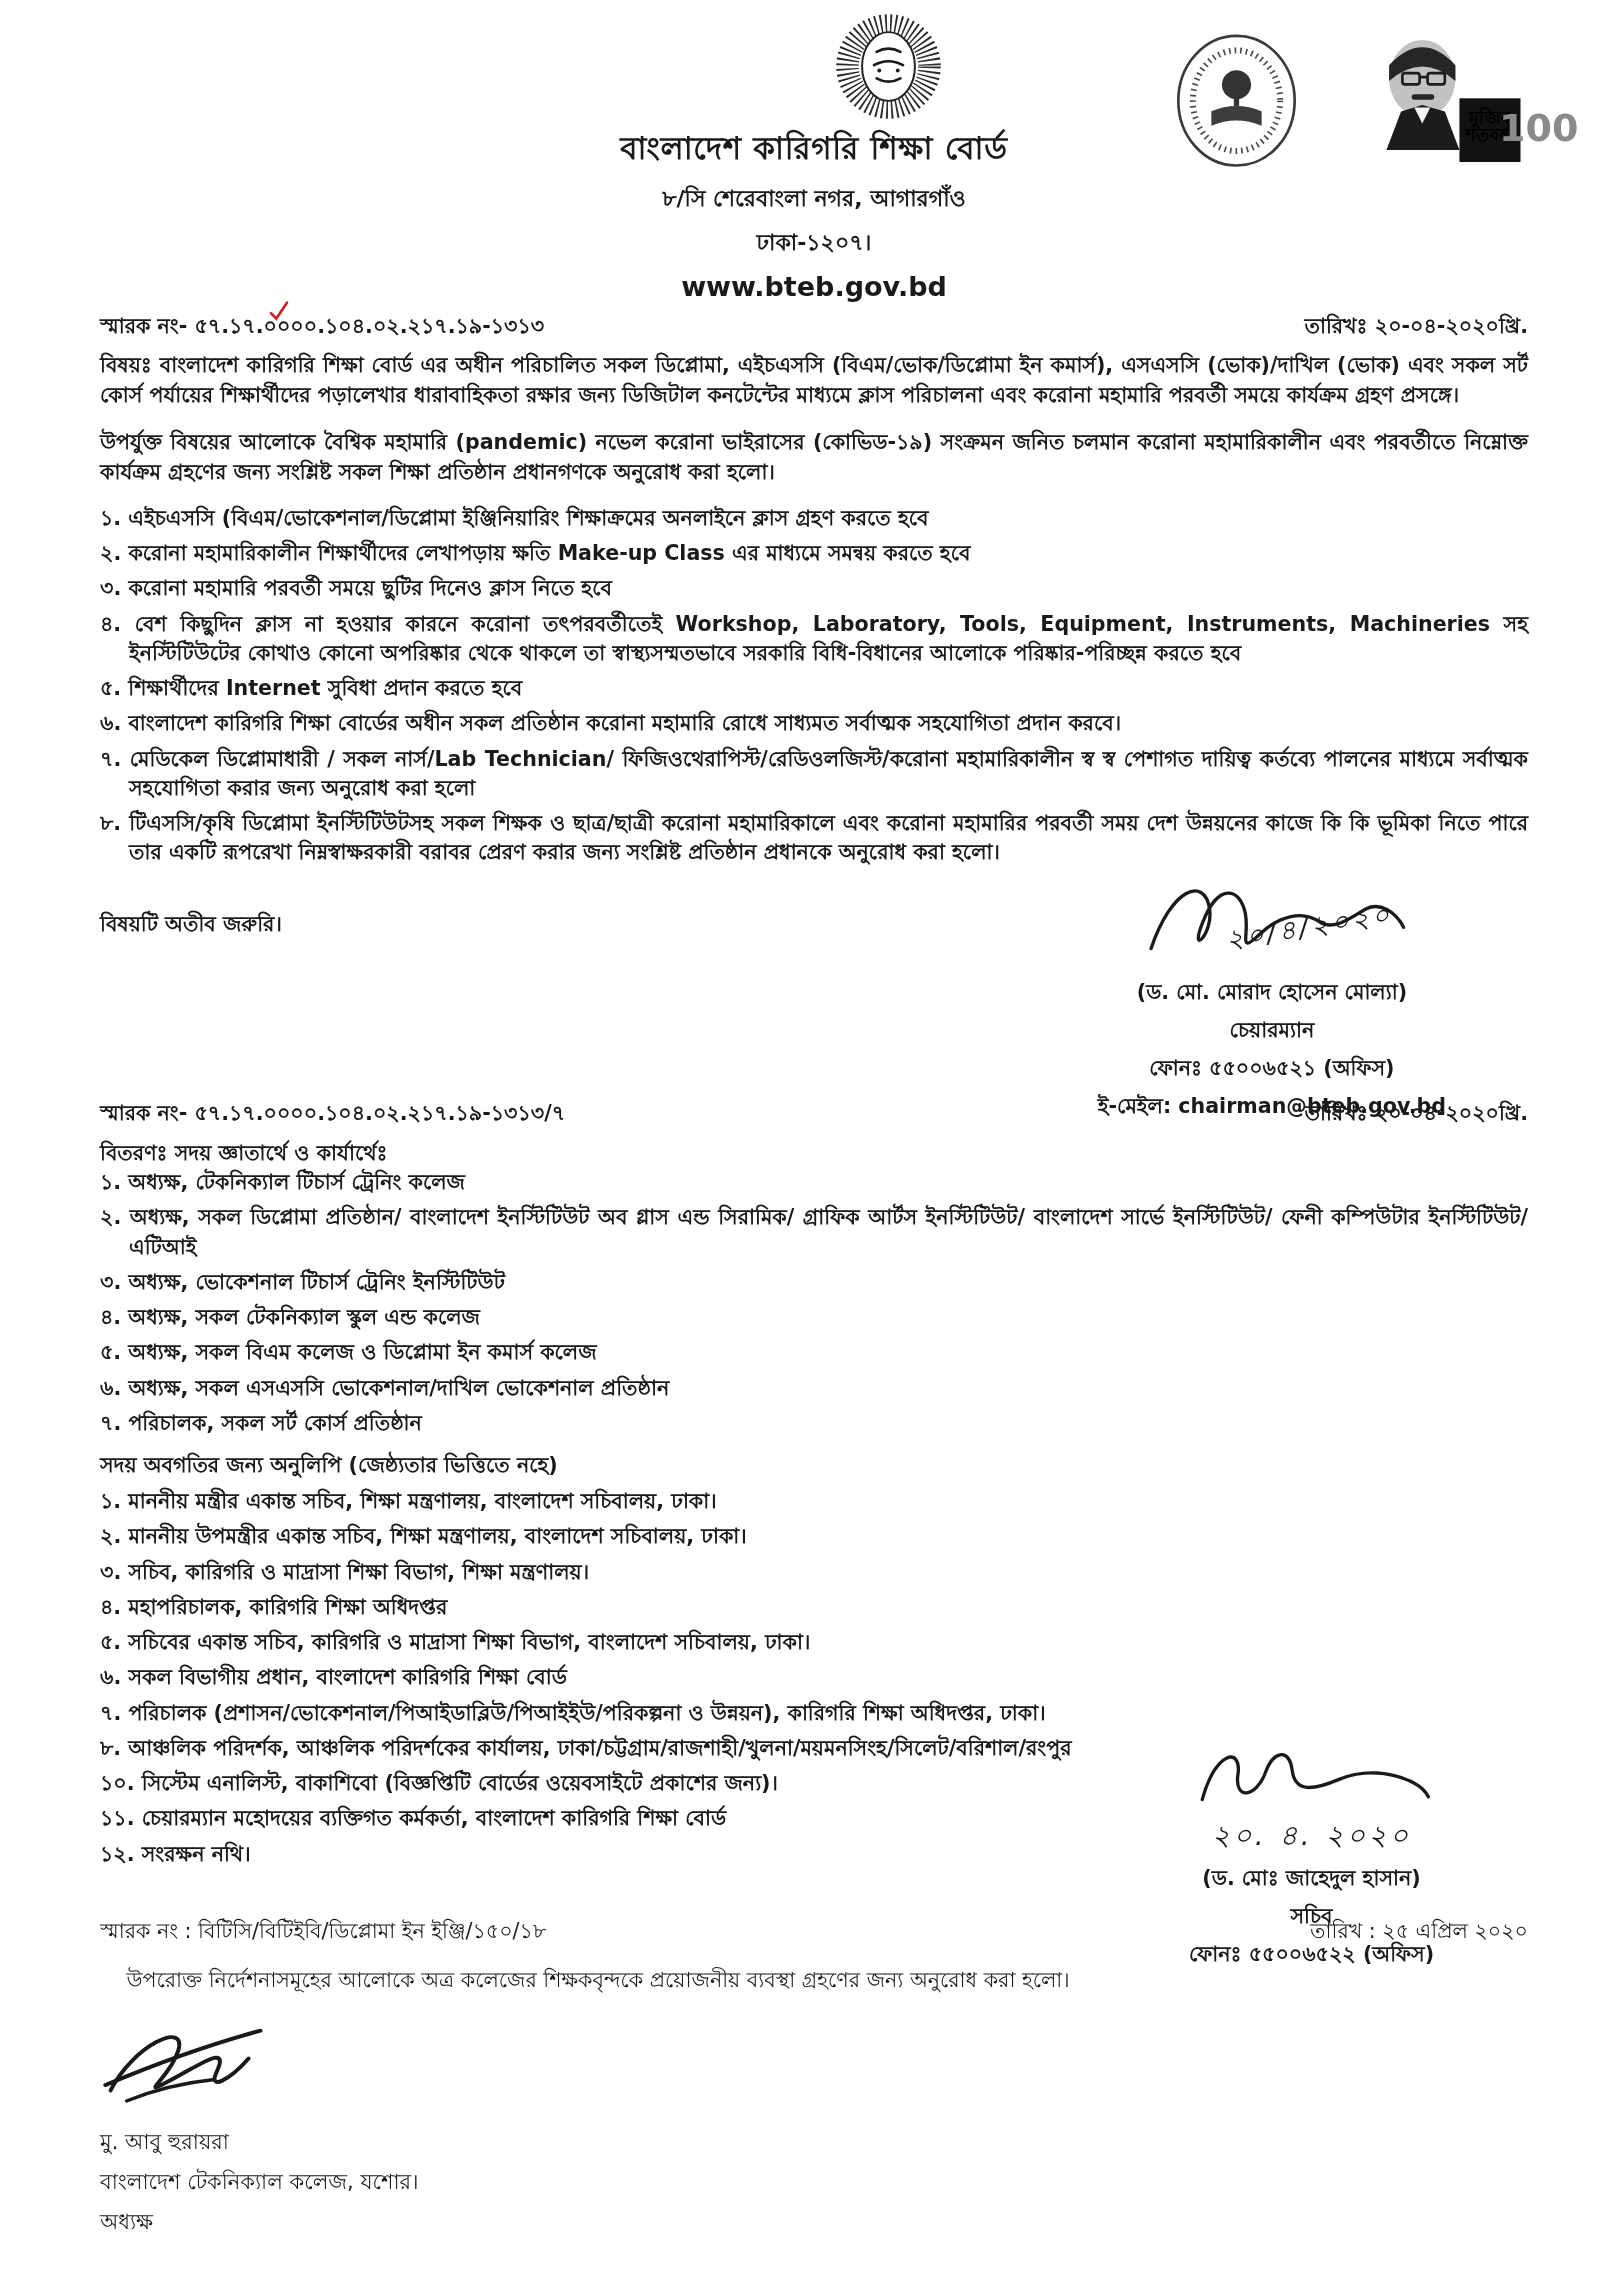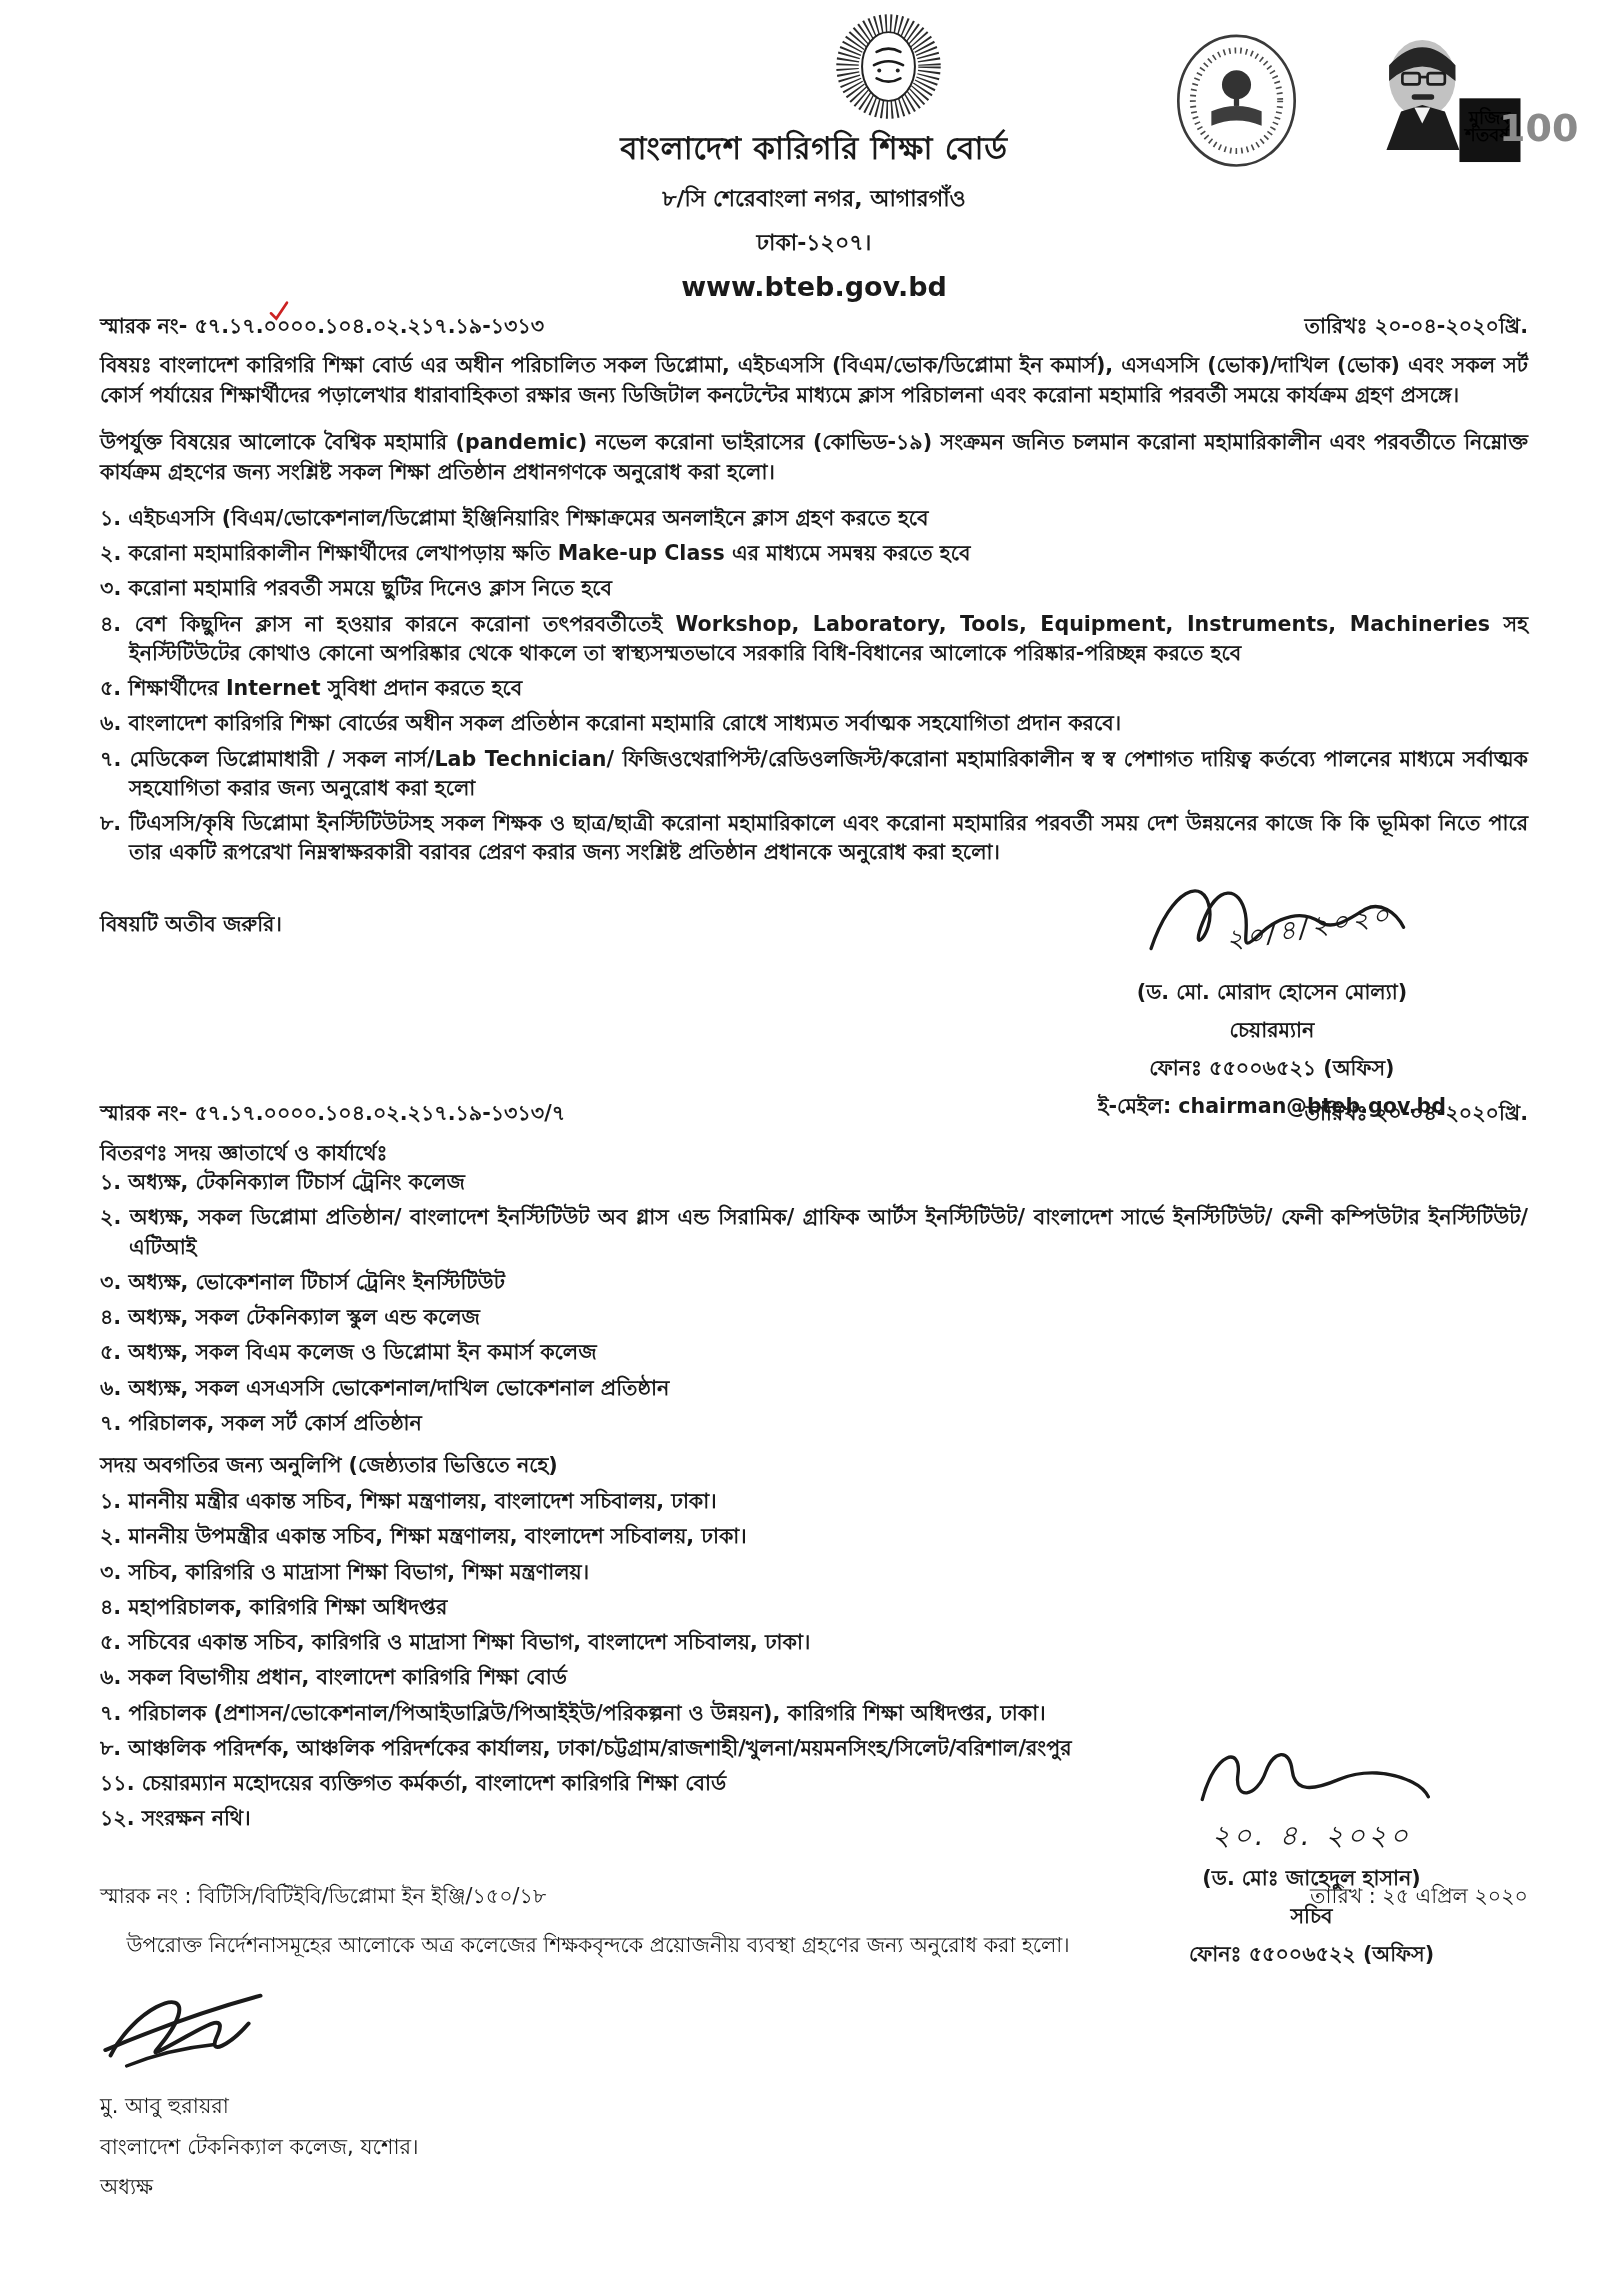--- a/index.html
+++ b/index.html
@@ -162,20 +162,21 @@
   <div class="copies">
     <div class="copies-head">সদয় অবগতির জন্য অনুলিপি (জেষ্ঠ্যতার ভিত্তিতে নহে)</div>
     <div class="list-item">১. মাননীয় মন্ত্রীর একান্ত সচিব, শিক্ষা মন্ত্রণালয়, বাংলাদেশ সচিবালয়, ঢাকা।</div>
     <div class="list-item">২. মাননীয় উপমন্ত্রীর একান্ত সচিব, শিক্ষা মন্ত্রণালয়, বাংলাদেশ সচিবালয়, ঢাকা।</div>
     <div class="list-item">৩. সচিব, কারিগরি ও মাদ্রাসা শিক্ষা বিভাগ, শিক্ষা মন্ত্রণালয়।</div>
     <div class="list-item">৪. মহাপরিচালক, কারিগরি শিক্ষা অধিদপ্তর</div>
     <div class="list-item">৫. সচিবের একান্ত সচিব, কারিগরি ও মাদ্রাসা শিক্ষা বিভাগ, বাংলাদেশ সচিবালয়, ঢাকা।</div>
     <div class="list-item">৬. সকল বিভাগীয় প্রধান, বাংলাদেশ কারিগরি শিক্ষা বোর্ড</div>
     <div class="list-item">৭. পরিচালক (প্রশাসন/ভোকেশনাল/পিআইডাব্লিউ/পিআইইউ/পরিকল্পনা ও উন্নয়ন), কারিগরি শিক্ষা অধিদপ্তর, ঢাকা।</div>
     <div class="list-item">৮. আঞ্চলিক পরিদর্শক, আঞ্চলিক পরিদর্শকের কার্যালয়, ঢাকা/চট্টগ্রাম/রাজশাহী/খুলনা/ময়মনসিংহ/সিলেট/বরিশাল/রংপুর</div>
+    <div class="list-item">১০. সিস্টেম এনালিস্ট, বাকাশিবো (বিজ্ঞপ্তিটি বোর্ডের ওয়েবসাইটে প্রকাশের জন্য)।</div>
     <div class="list-item">১১. চেয়ারম্যান মহোদয়ের ব্যক্তিগত কর্মকর্তা, বাংলাদেশ কারিগরি শিক্ষা বোর্ড</div>
     <div class="list-item">১২. সংরক্ষন নথি।</div>
 
     <div class="secretary-block">
       <div class="sigwrap">
         <svg width="239" height="78" viewBox="0 0 360 118">
           <path class="ink" stroke-width="5" d="M14,96 C34,22 74,16 68,58 C62,98 96,94 110,54 C122,22 146,18 150,52 C154,86 182,82 220,66 C258,50 300,54 332,70 C344,76 352,84 356,92"></path>
         </svg>
       </div>
       <span class="hand-date">২০. ৪. ২০২০</span>

